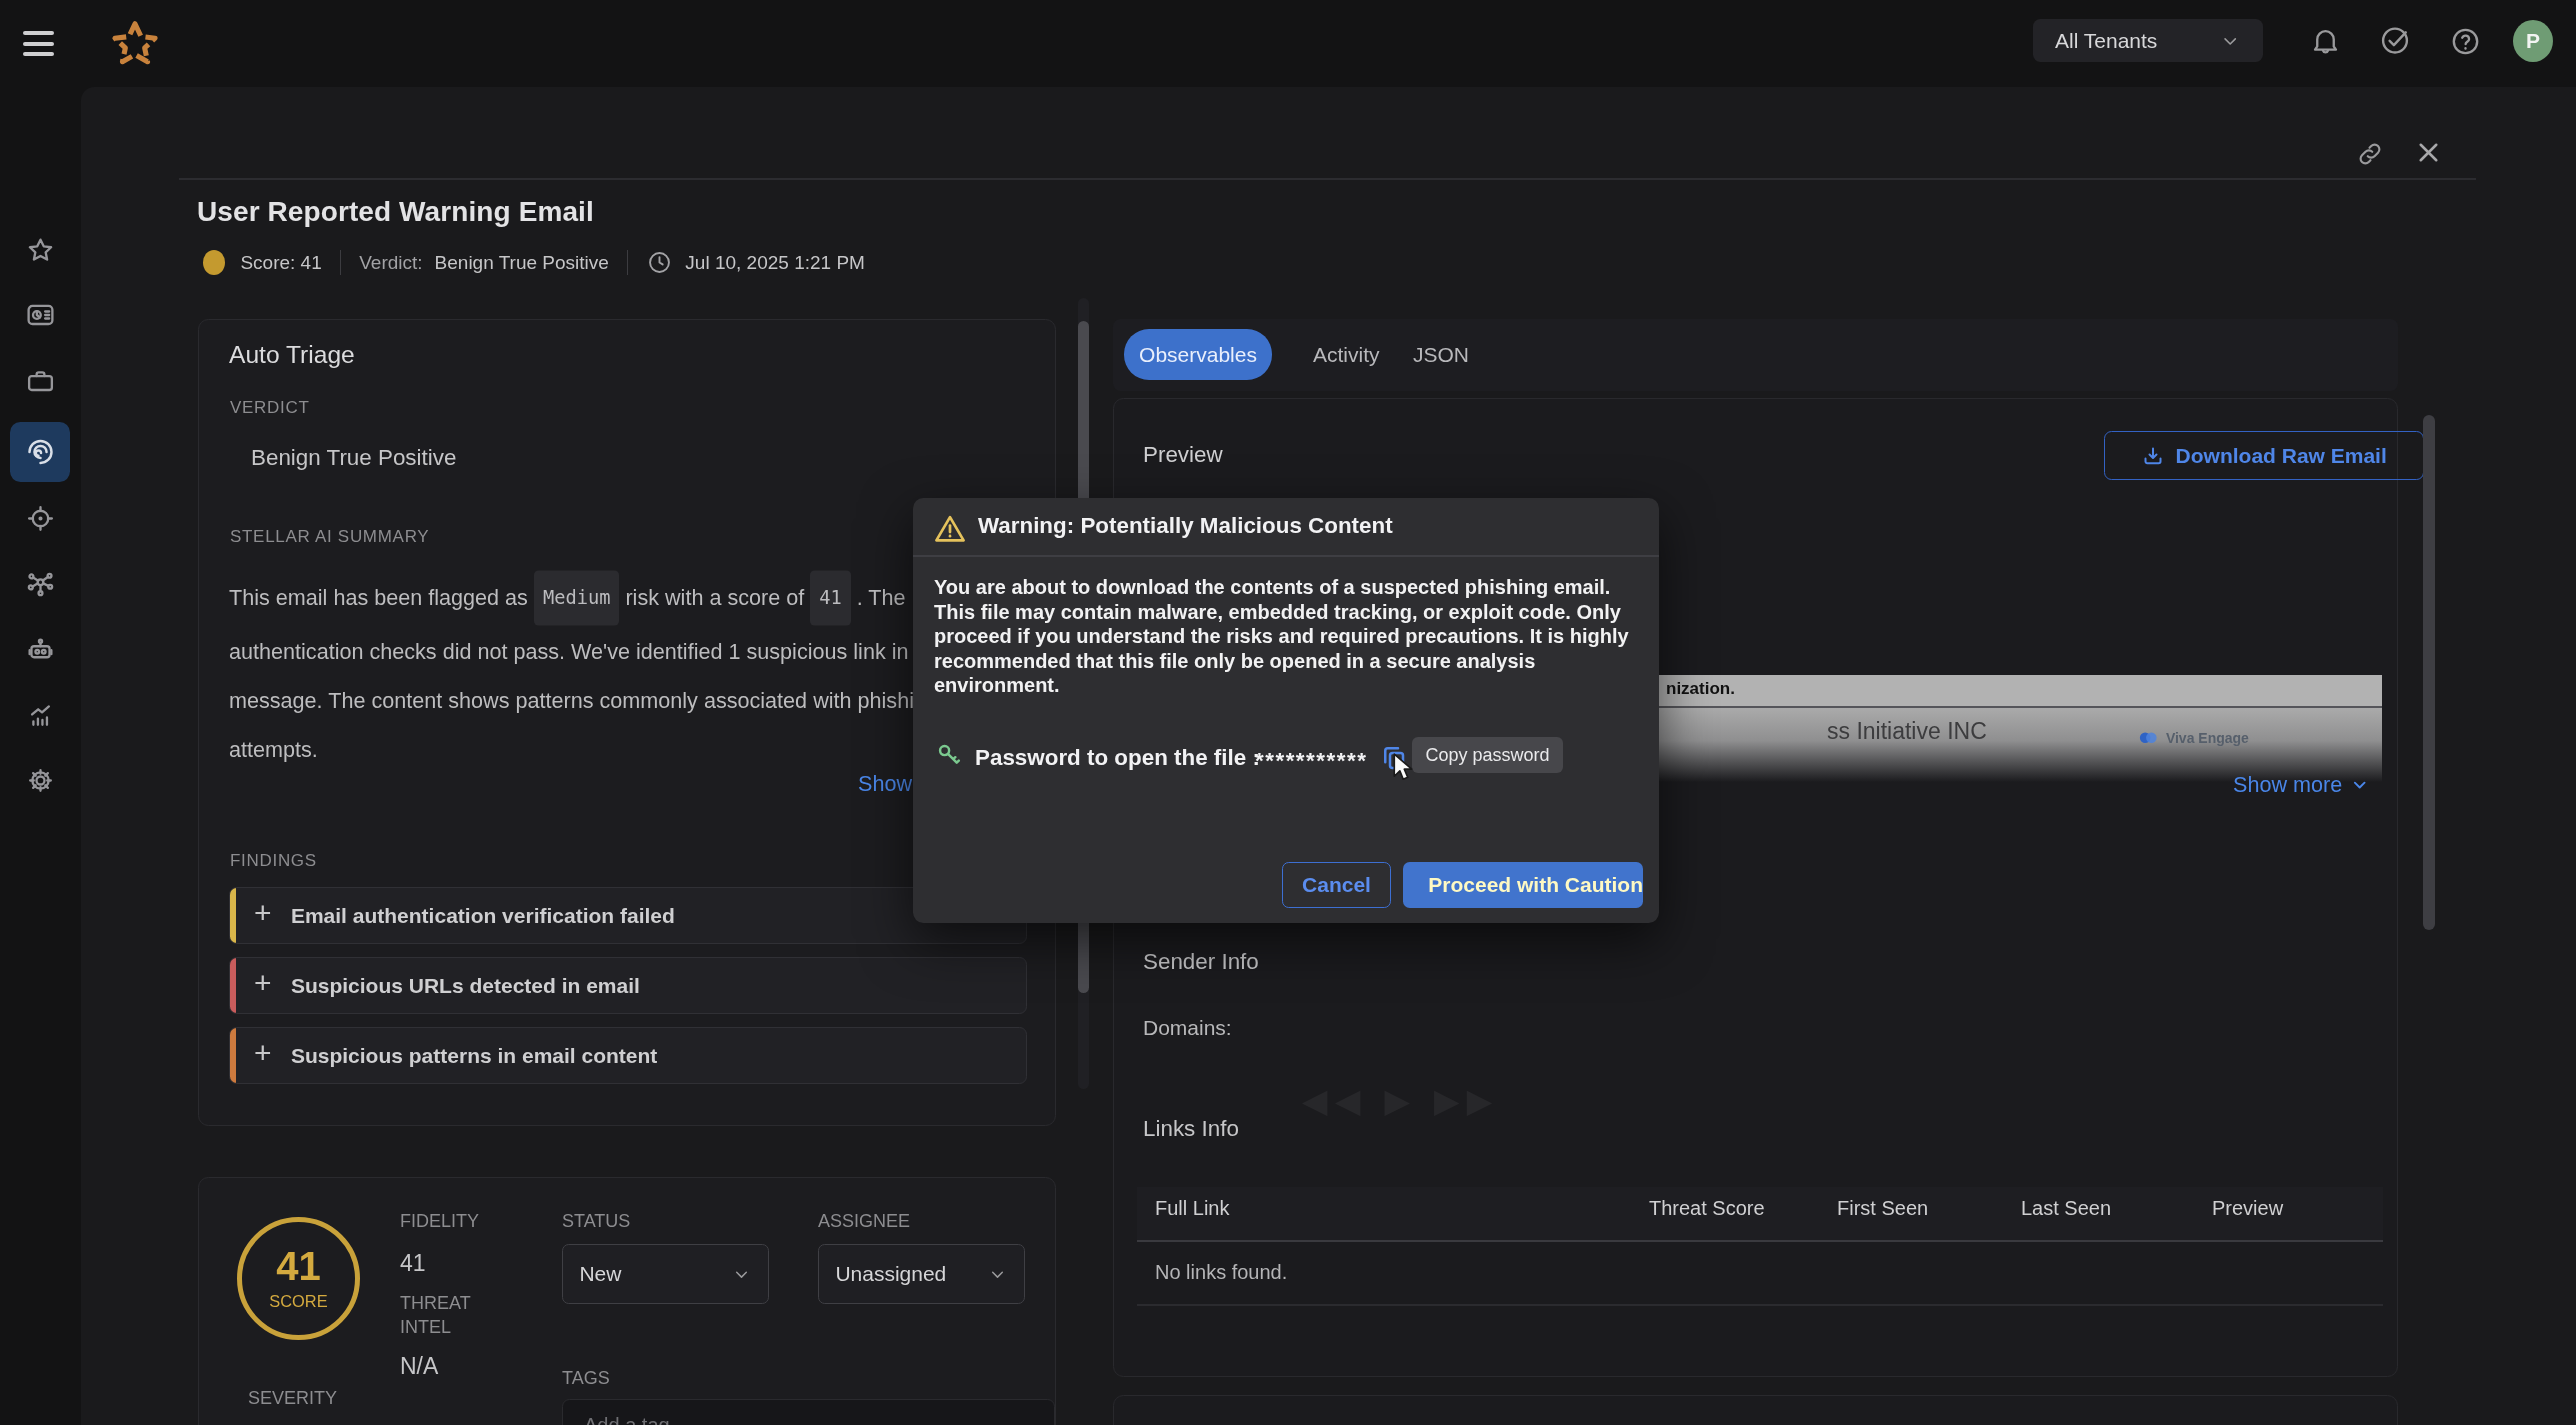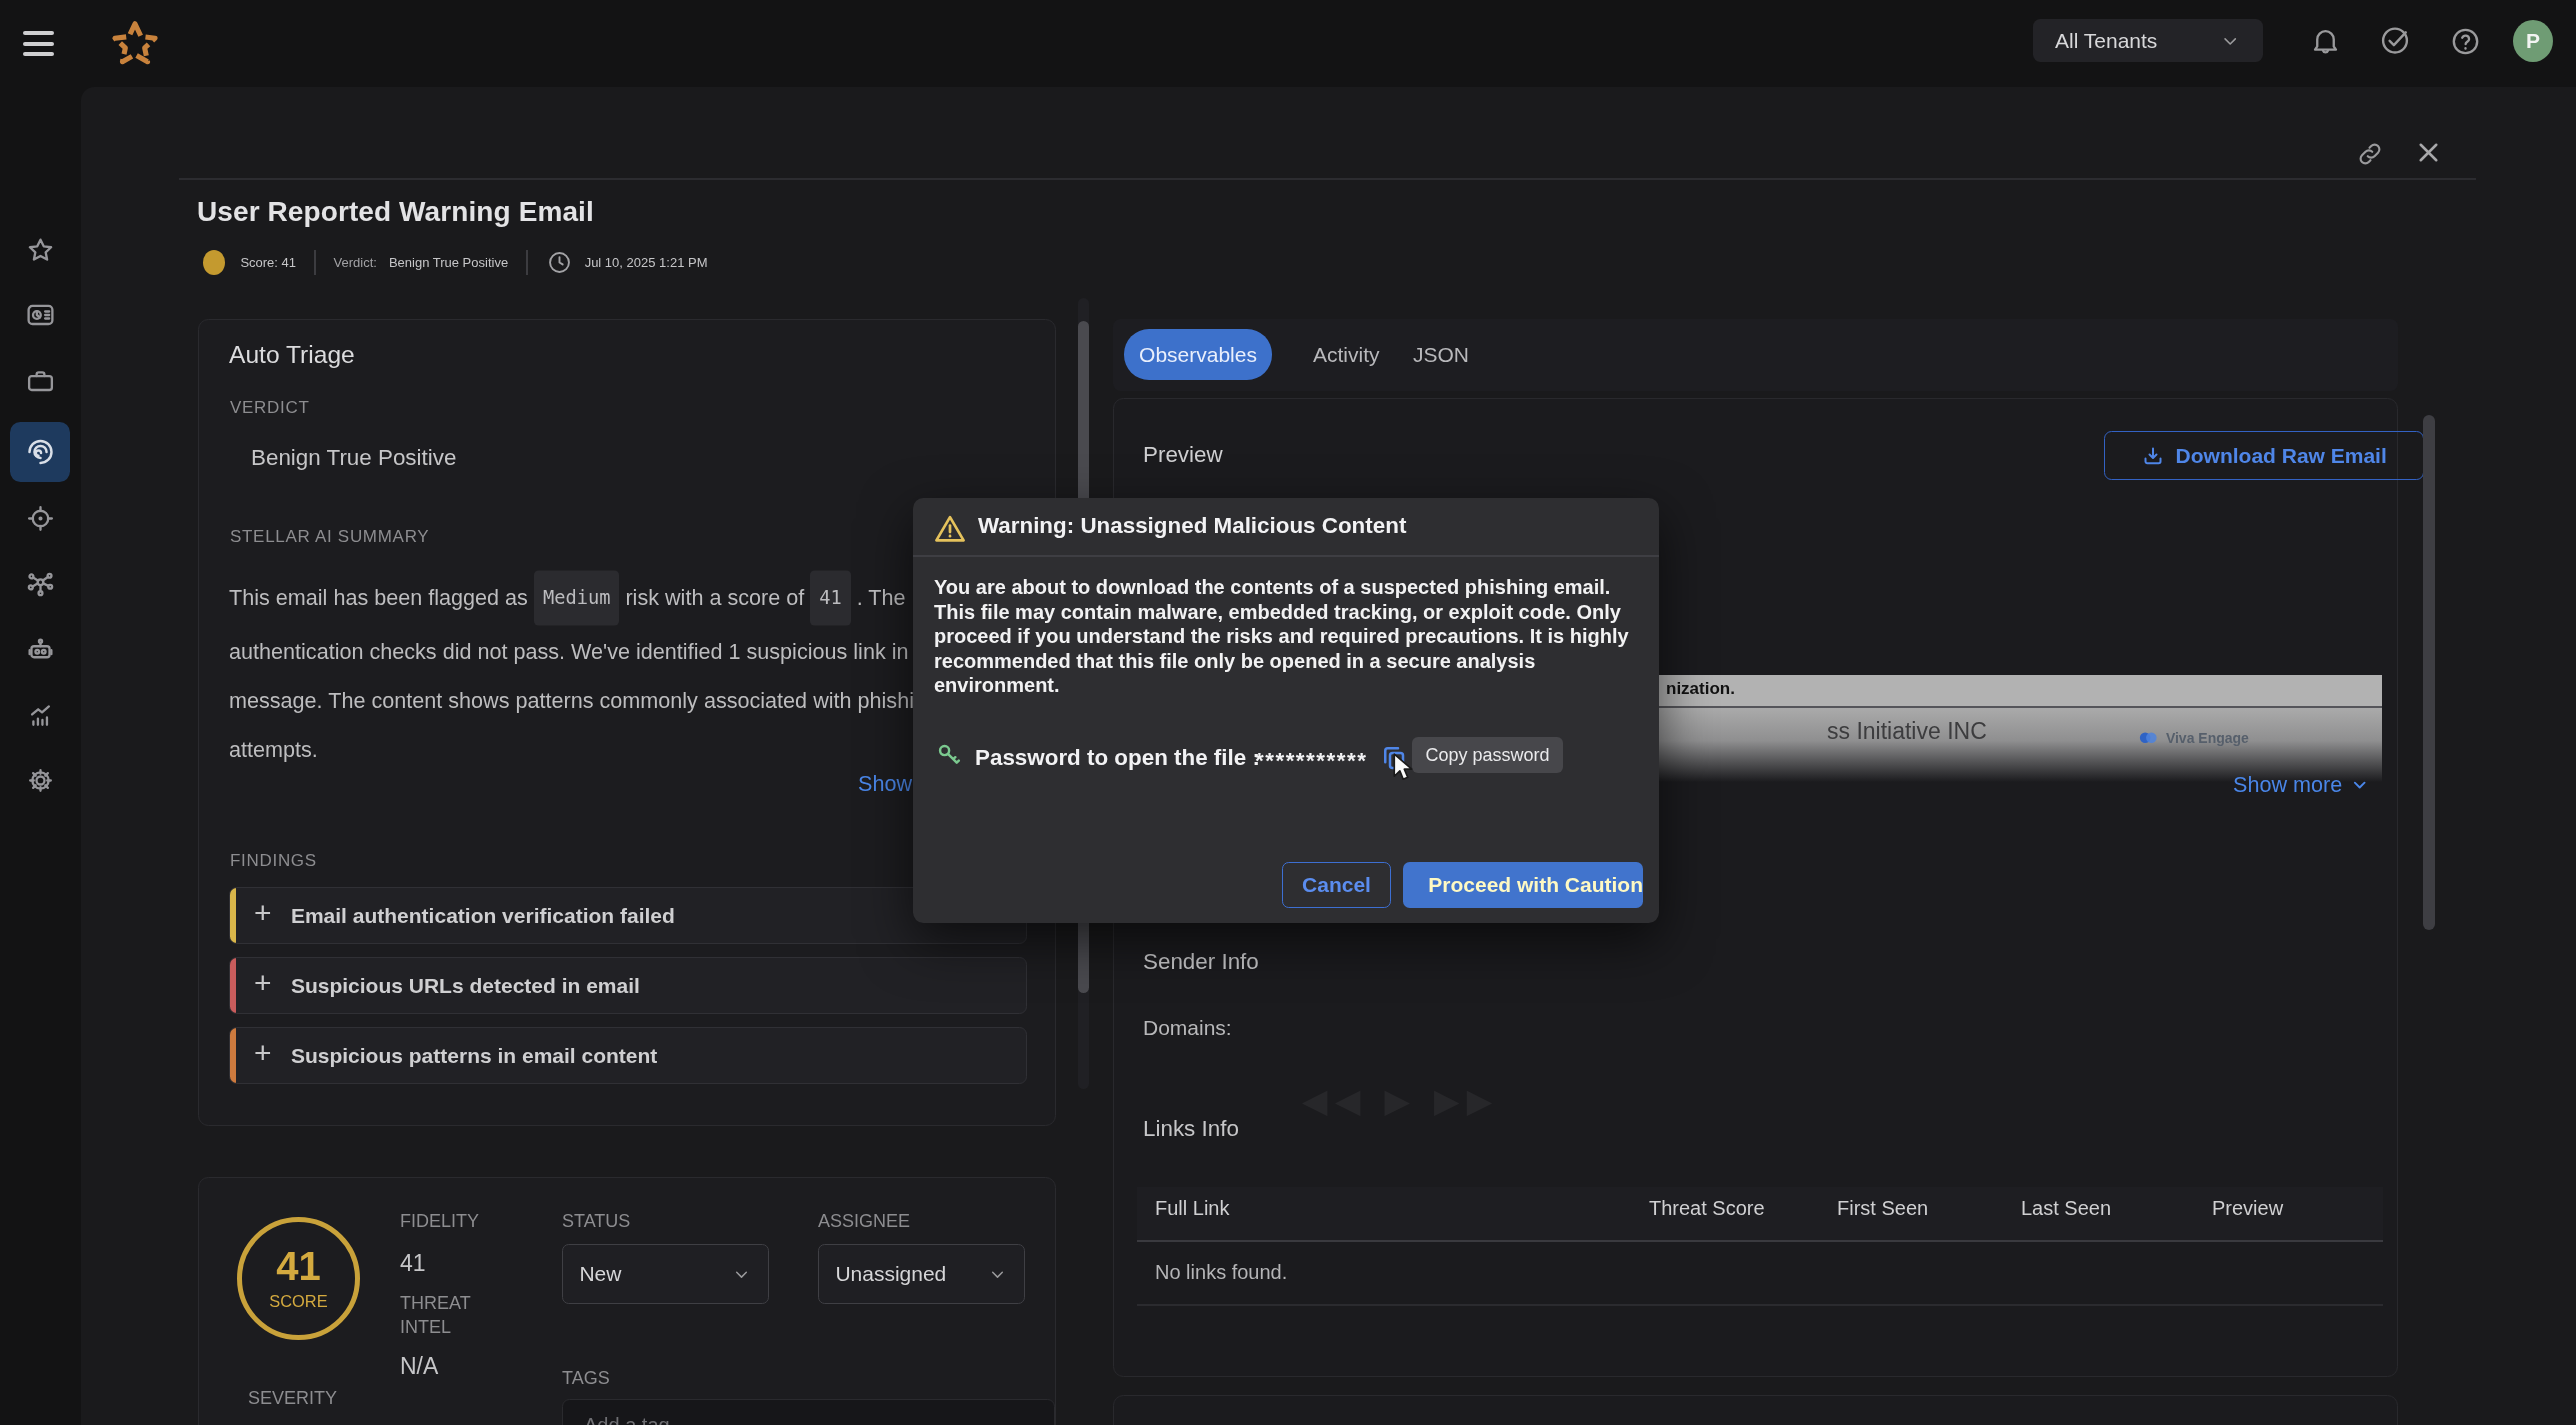--- a/index.html
+++ b/index.html
@@ -21,21 +21,21 @@
   
   #sidebar{left:0;top:87px;width:81px;height:1338px;}
   .nav-item{position:absolute;left:10.4px;width:60px;height:60px;border-radius:10.4px;
     display:flex;align-items:center;justify-content:center;cursor:pointer;}
   .nav-item.active{background:#1e3a5e;}
   .nav-item.active .navico{stroke:#d9dfe8;}
   
   #panel{left:81px;top:87px;width:2495px;height:1338px;background:#1a1a1c;border-top-left-radius:13.4px;}
   .hdr-divider{left:179px;top:178px;width:2297px;height:1.5px;background:#2c2c30;}
   #page-title{left:197px;top:196px;font-size:28px;font-weight:600;color:#e3e3e5;letter-spacing:0.1px;}
-  .meta{top:249px;height:27px;display:flex;align-items:center;font-size:13px;color:#c6c6c8;}
+  .meta{top:249px;height:27px;display:flex;align-items:center;font-size:19px;color:#c6c6c8;}
   .meta-sep{width:1.5px;height:25px;background:#3c3c40;margin:0 18px;}
   .lbl{color:#a2a2a5;}
   
   .card{position:absolute;background:#1c1c1f;border:1.5px solid #2a2a2e;border-radius:10.4px;box-sizing:border-box;}
   .mini-label{font-size:17px;letter-spacing:0.7px;color:#8d8d90;}
   .chip{display:inline-block;background:#2b2b2f;border-radius:4.5px;padding:2.2px 9px 3.7px;
     font-family:"DejaVu Sans Mono",monospace;font-size:18.7px;color:#bcbcbf;transform:translateY(-1.5px);}
   .finding{position:absolute;left:30px;width:798px;height:57px;background:#212125;border:1.5px solid #303035;
     border-radius:7.5px;box-sizing:border-box;display:flex;align-items:center;overflow:hidden;cursor:pointer;}
   .fbar{width:6px;align-self:stretch;}
@@ -348,21 +348,21 @@
   <div id="modal" class="abs">
     <div class="mdivider"></div>
   </div>
   <div class="abs" style="left:933px;top:512px;z-index:51;">
     <svg width="34" height="34" viewBox="0 0 24 24" style="fill:none;stroke:#e5c25c;stroke-width:1.9;stroke-linecap:round;stroke-linejoin:round;">
       <path d="M12 3.6L21.6 20H2.4z"></path>
         <path d="M12 9.6v4.6"></path>
         <path d="M12 16.9v.2"></path>
     </svg>
   </div>
-  <div id="modal-title">Warning: Unassigned Malicious Content</div>
+  <div id="modal-title">Warning: Potentially Malicious Content</div>
   <div id="modal-body">You are about to download the contents of a suspected phishing email. This file may contain malware, embedded tracking, or exploit code. Only proceed if you understand the risks and required precautions. It is highly recommended that this file only be opened in a secure analysis environment.</div>
 
   <div class="abs" style="left:934px;top:740px;z-index:51;">
     <svg width="31" height="31" viewBox="0 0 24 24" style="fill:none;stroke:#7bc98f;stroke-width:1.9;stroke-linecap:round;stroke-linejoin:round;">
       <circle cx="8.2" cy="8.2" r="3.5"></circle>
         <path d="M10.8 10.8l6.8 6.8M17.6 17.6l1.6-1.6M14.9 14.9l1.6-1.6"></path>
     </svg>
   </div>
   <div class="abs" style="left:975px;top:745px;font-size:22.4px;font-weight:700;color:#f2f2f4;z-index:51;">Password to open the file :</div>
   <div class="abs" style="left:1255px;top:748px;font-size:22.4px;font-weight:700;letter-spacing:1.5px;color:#f2f2f4;z-index:51;">***********</div>

